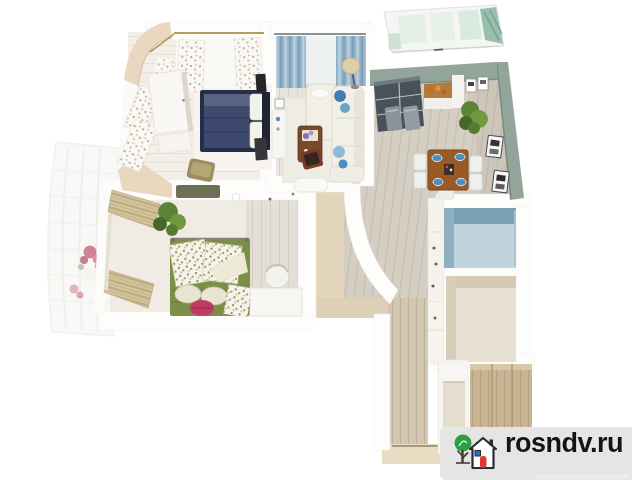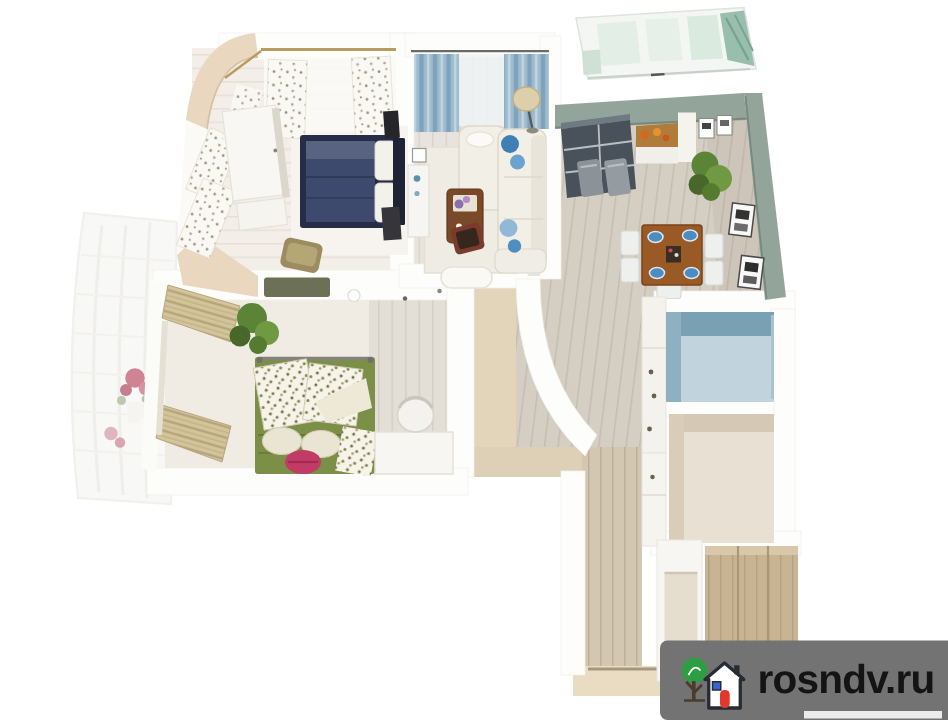--- a/index.html
+++ b/index.html
@@ -1,20 +1,20 @@
 <!DOCTYPE html>
 <html><head>
 <meta charset="utf-8">
 <style>
   html,body{margin:0;padding:0;background:#ffffff;}
   body{width:632px;height:480px;overflow:hidden;font-family:"Liberation Sans",sans-serif;}
   .stage{position:relative;width:632px;height:480px;background:#fff;}
   svg.plan{position:absolute;left:0;top:0;}
-  .watermark{position:absolute;right:0;top:427px;height:47px;display:flex;align-items:center;
-             gap:8px;background:#737373;padding:3px 9px 3px 13px;border-radius:5px 0 0 5px;}
+  .watermark{position:absolute;right:0;top:427px;height:47px;display:flex;align-items:flex-start;
+             gap:8px;background:#e5e5e5;padding:3px 9px 3px 13px;border-radius:5px 0 0 5px;}
   .logo-text{font-weight:700;font-size:27px;line-height:1;color:#141414;letter-spacing:-0.5px;
              font-family:"Liberation Sans",sans-serif;}
   .logo-underbar{position:absolute;right:4px;top:474px;width:92px;height:5px;background:#ececec;}
 </style>
 </head>
 <body>
 
 <div class="stage">
 <svg class="plan" width="632" height="480" viewBox="0 0 632 480">
   <defs>

